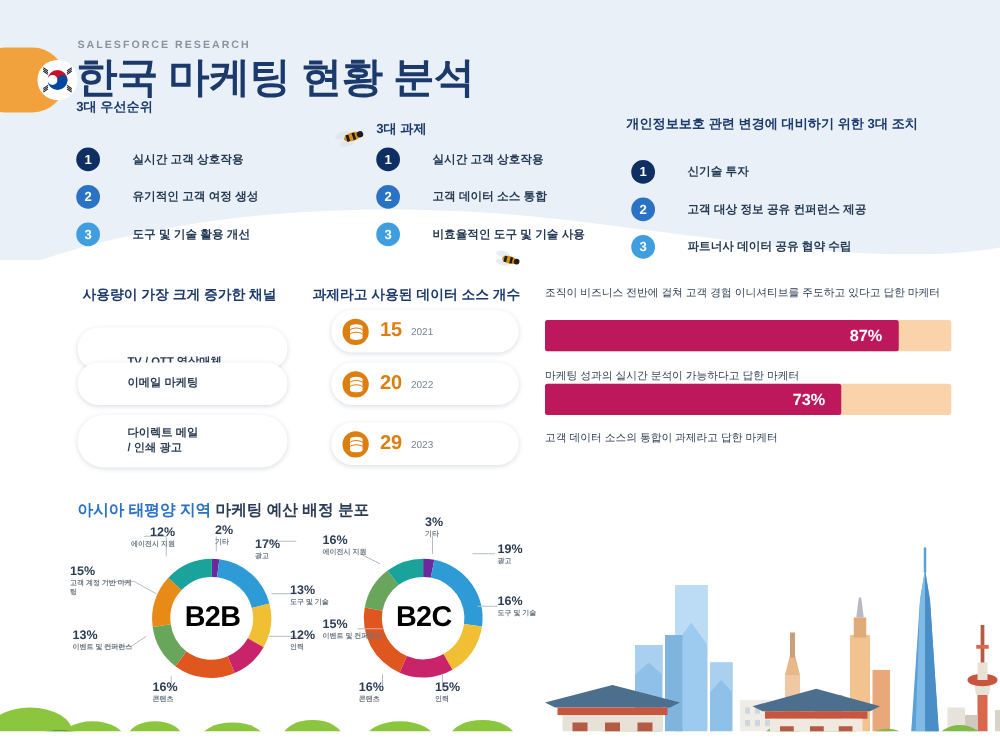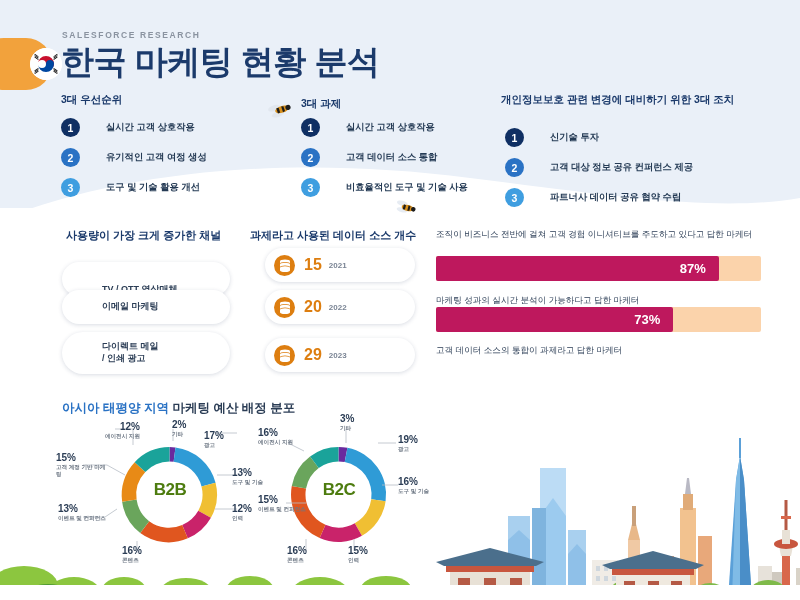--- a/index.html
+++ b/index.html
@@ -97,21 +97,21 @@
   }
   .ds-icon {
     width: 21px; height: 21px; border-radius: 50%;
     margin-left: 9px; flex: 0 0 auto; background: #dd7e10;
     display: flex; align-items: center; justify-content: center;
   }
   .ds-num {
     margin-left: 9px; font-size: 16px; font-weight: bold; color: #dd7e10;
   }
   .ds-year {
-    margin-left: 7px; font-size: 8px; color: #7a8494; font-weight: bold;
+    margin-left: 7px; font-size: 8px; color: #7a8494; font-weight: normal;
   }
 
   
   .bar-label {
     position: absolute; font-size: 8.6px; font-weight: normal;
     color: #2b3d55; line-height: 1.4; width: 330px;
   }
   .bar-track {
     position: absolute; height: 25px; width: 325px;
     background: #fbd3ab; border-radius: 2px;
@@ -126,21 +126,21 @@
   }
 
   
   .donut-title {
     position: absolute; left: 62px; top: 400px;
     font-size: 12.5px; font-weight: bold; color: #2b3d55;
   }
   .donut-title .hl { color: #2a72c4; }
   .donut-center {
     position: absolute;
-    font-size: 17px; font-weight: bold; color: #4d7c0f;
+    font-size: 23px; font-weight: bold; color: #000000;
     letter-spacing: -0.5px;
   }
   .dl { position: absolute; }
   .dl .pct { font-size: 10px; font-weight: bold; color: #2b3d55; }
   .dl .nm {
     font-size: 5.6px; color: #6d7784; font-weight: bold;
     line-height: 1.3; margin-top: 1px;
   }
 
   svg { display: block; }
@@ -175,21 +175,21 @@
         <rect x="4.2" y="24.0" width="4.6" height="0.85" transform="rotate(-35 6.5 24.4)"></rect>
         <rect x="23.2" y="21.2" width="4.6" height="0.85" transform="rotate(35 25.5 21.6)"></rect>
         <rect x="23.2" y="22.6" width="4.6" height="0.85" transform="rotate(35 25.5 23.0)"></rect>
         <rect x="23.2" y="24.0" width="4.6" height="0.85" transform="rotate(35 25.5 24.4)"></rect>
       </g>
     </svg>
   </div>
   <div class="eyebrow">SALESFORCE RESEARCH</div>
   <div class="main-title">한국 마케팅 현황 분석</div>
 
-  <div class="col-head" style="left:61px; top:92px;text-align:right;">3대 우선순위</div>
+  <div class="col-head" style="left:61px; top:79px;text-align:right;">3대 우선순위</div>
   <div class="num-row" style="left:61px; top:118px;">
     <span class="badge blue-d">1</span>
     <span class="num-txt">실시간 고객 상호작용</span>
   </div>
   <div class="num-row" style="left:61px; top:148px;">
     <span class="badge blue-m">2</span>
     <span class="num-txt">유기적인 고객 여정 생성</span>
   </div>
   <div class="num-row" style="left:61px; top:178px;">
     <span class="badge blue-l">3</span>

